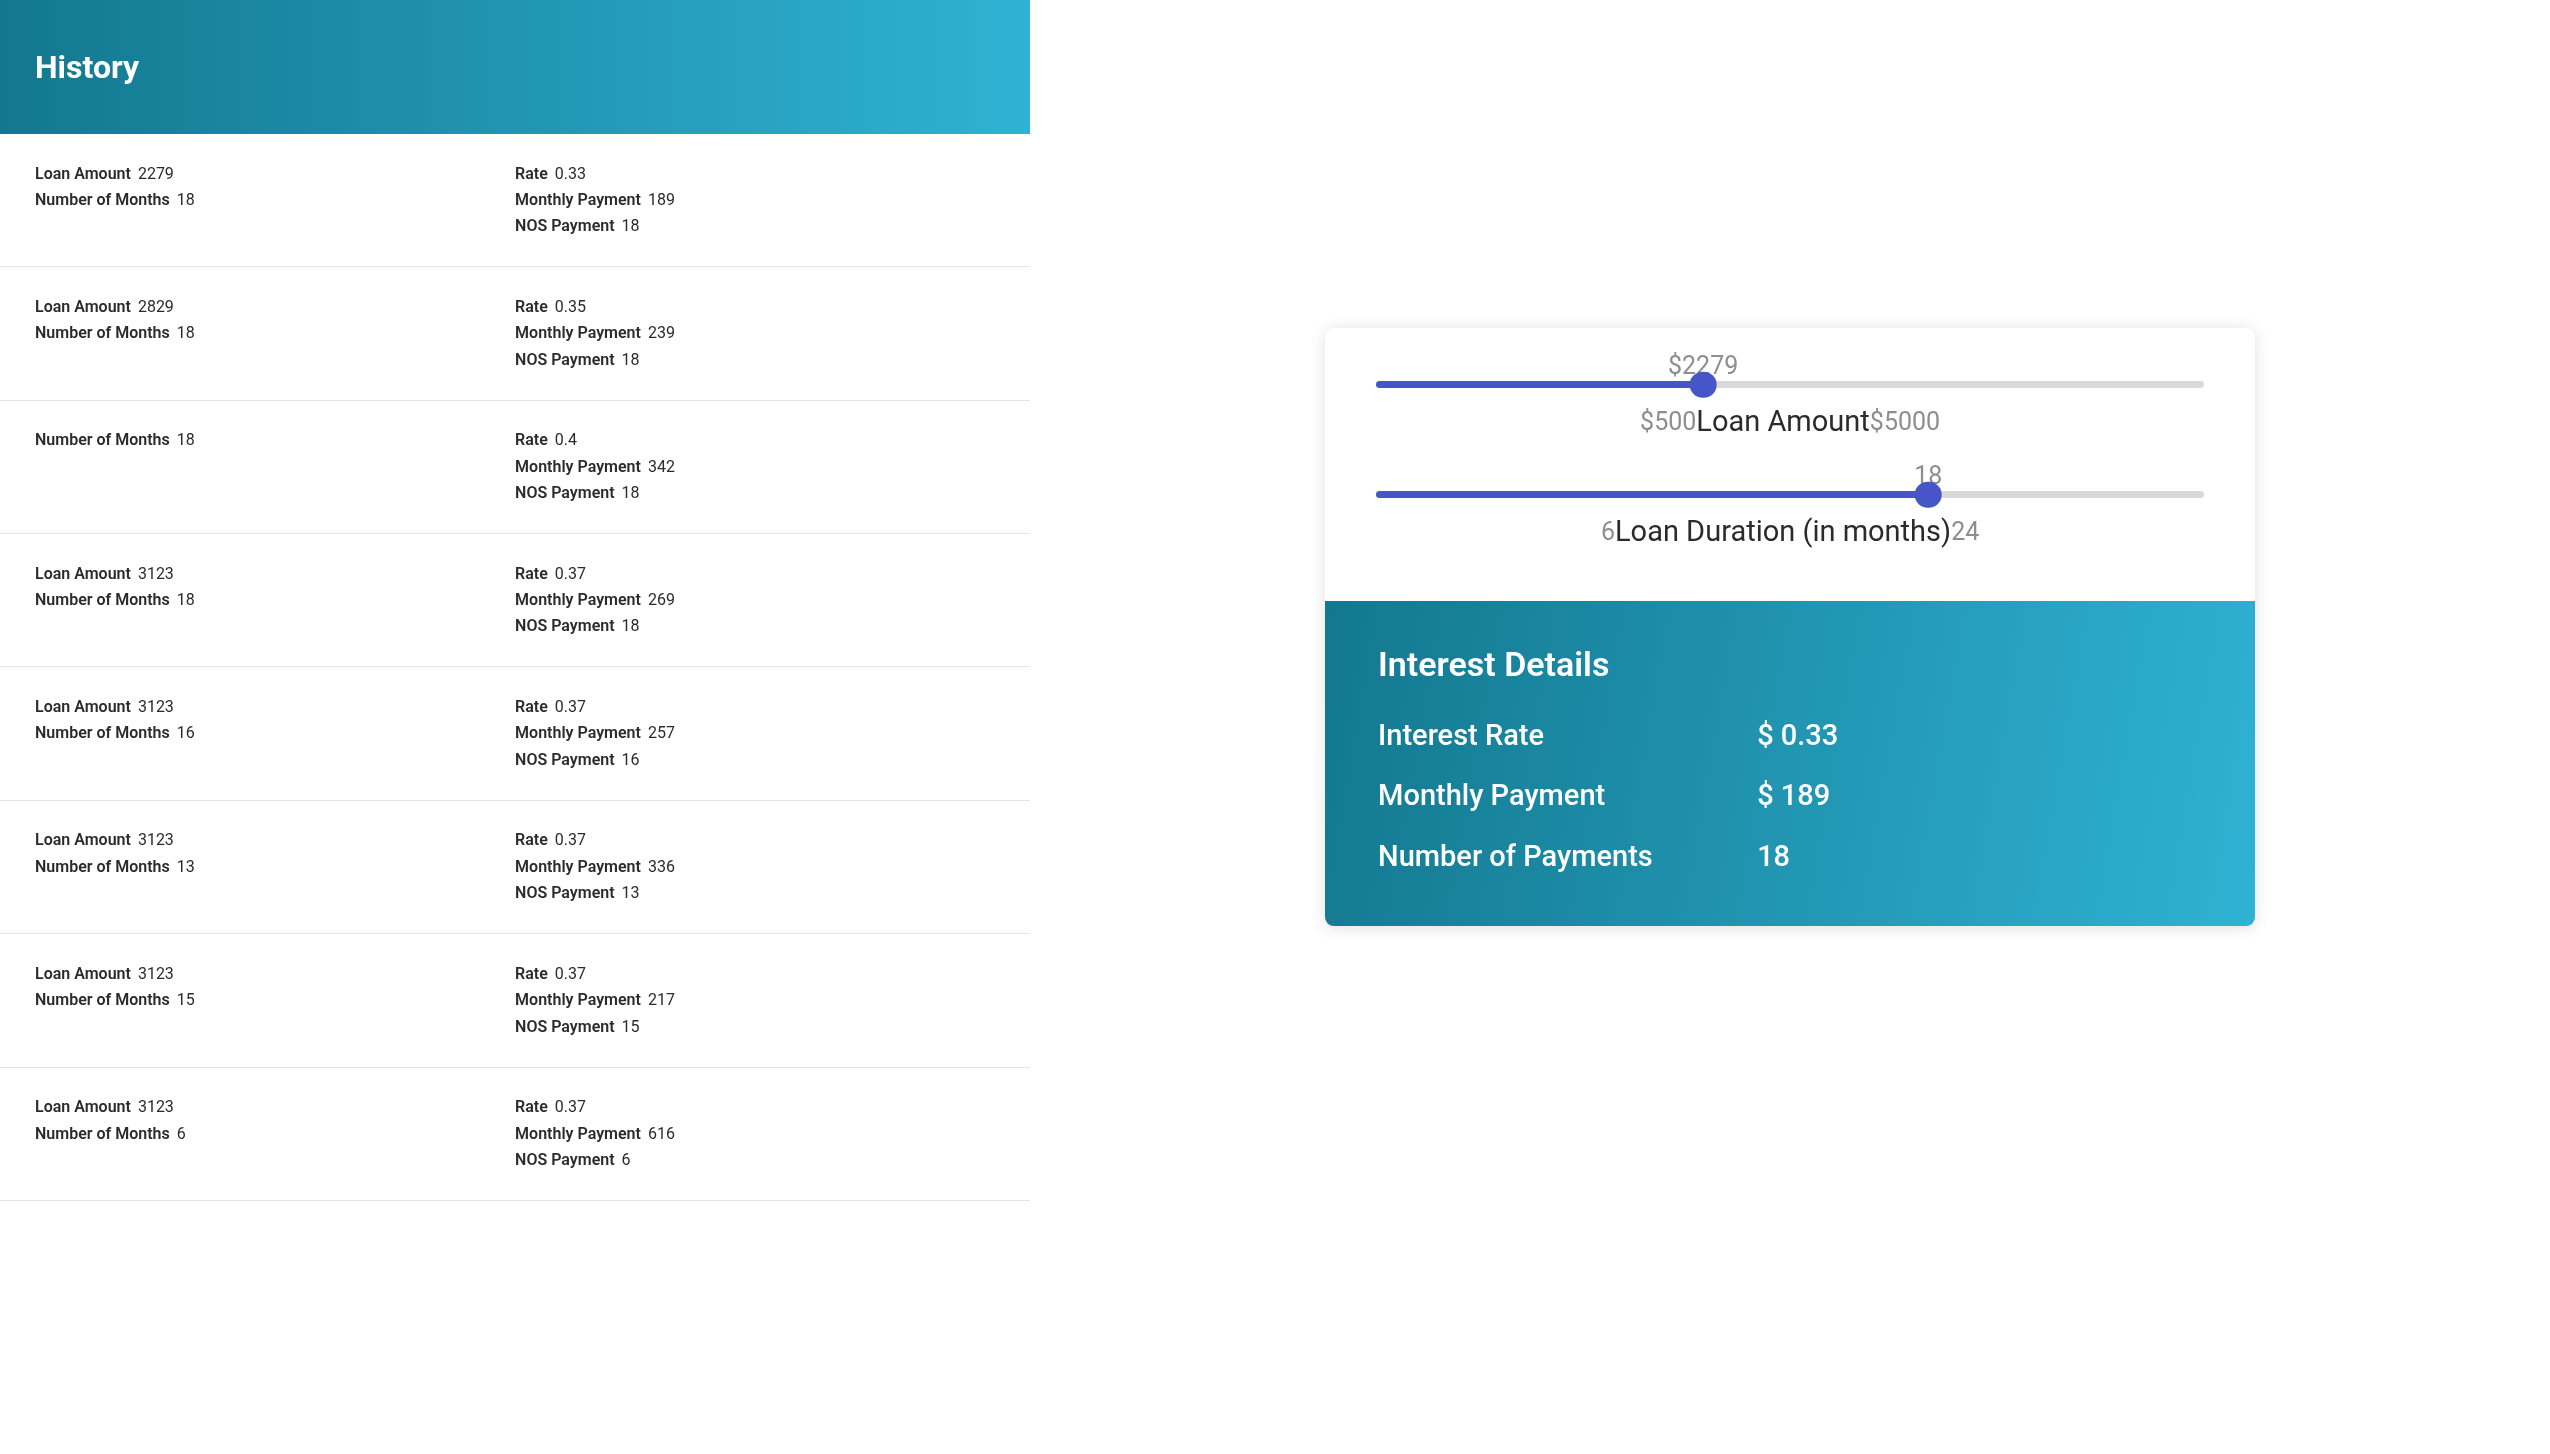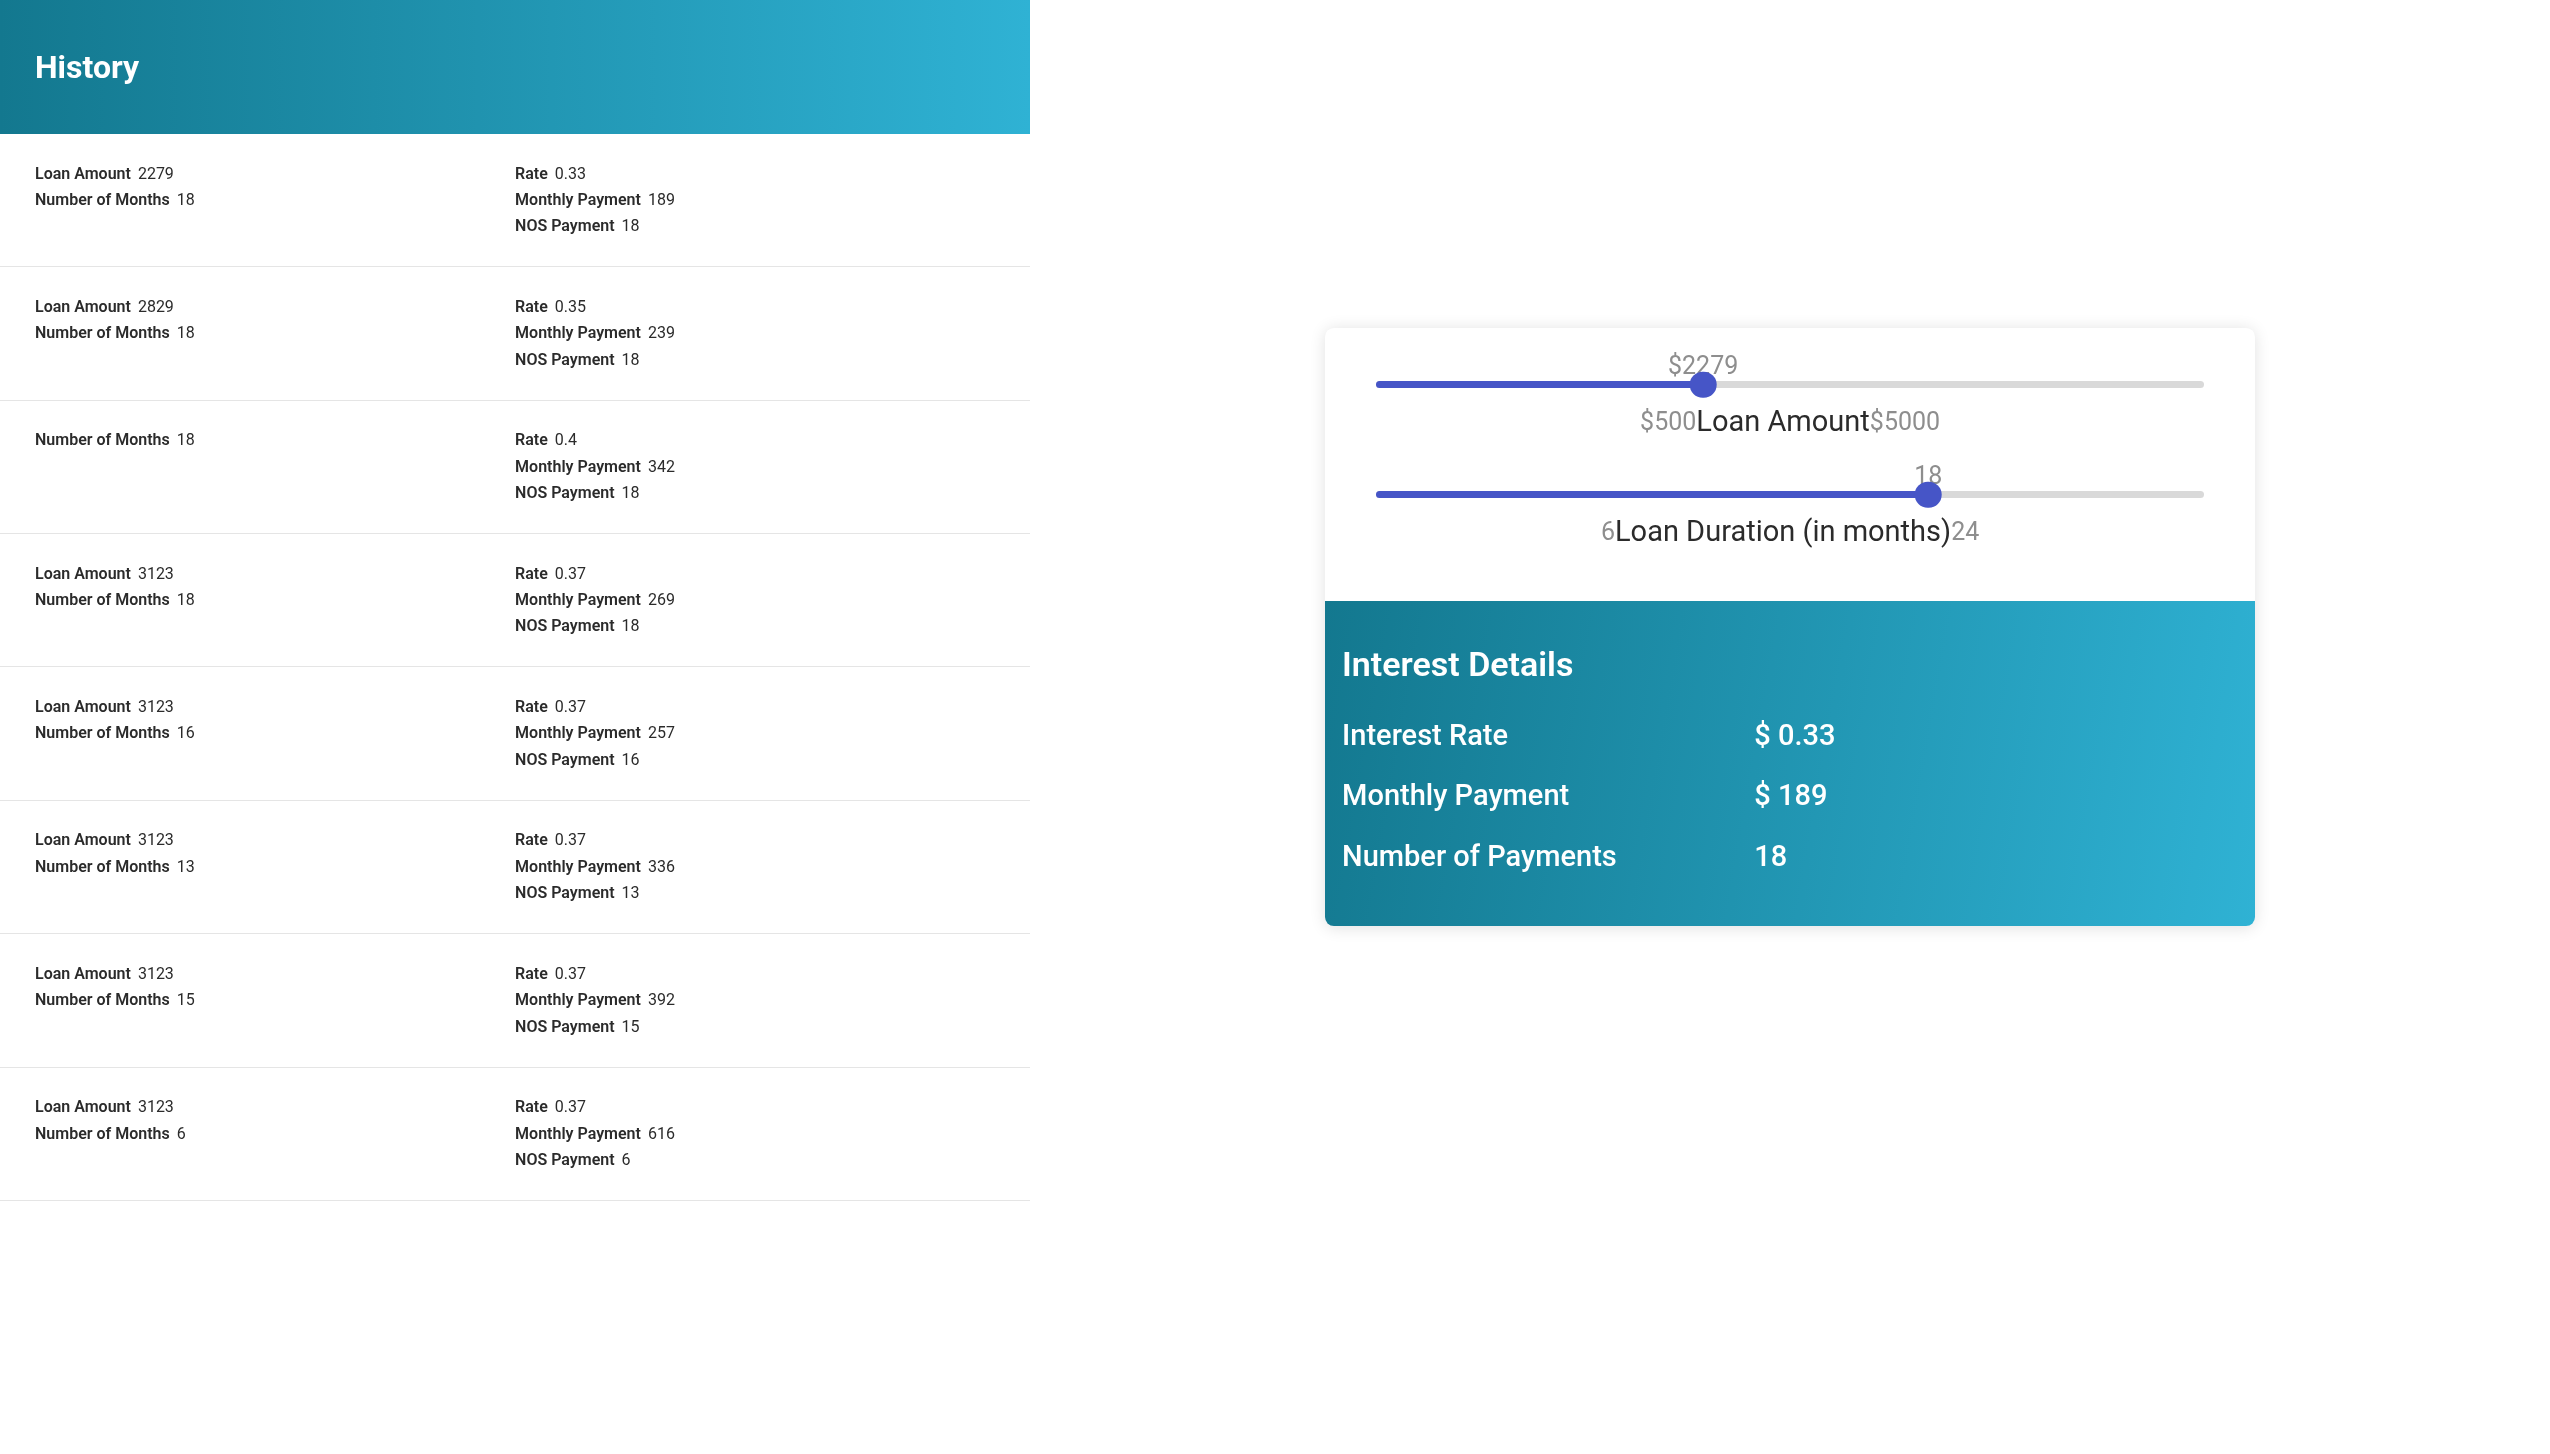--- a/index.html
+++ b/index.html
@@ -103,21 +103,21 @@
       color: #8e8e8e;
     }
     .slider-title {
       font-size: 29px;
       color: #2b2b2b;
       font-weight: 400;
     }
     .interest-panel {
       background: linear-gradient(100deg, #13788f 0%, #2fb2d4 100%);
       color: #fff;
-      padding: 43px 17px 53px;
+      padding: 43px 53px 53px;
     }
     .interest-title {
       font-size: 34px;
       font-weight: 600;
       margin-bottom: 34px;
     }
     .interest-row {
       display: flex;
       font-size: 29px;
       font-weight: 500;
@@ -198,21 +198,21 @@
       <div><span class="label">NOS Payment</span><span class="value">13</span></div>
     </div>
       </div>
       <div class="history-item">
     <div class="history-col">
       <div><span class="label">Loan Amount</span><span class="value">3123</span></div>
       <div><span class="label">Number of Months</span><span class="value">15</span></div>
     </div>
     <div class="history-col">
       <div><span class="label">Rate</span><span class="value">0.37</span></div>
-      <div><span class="label">Monthly Payment</span><span class="value">392</span></div>
+      <div><span class="label">Monthly Payment</span><span class="value">217</span></div>
       <div><span class="label">NOS Payment</span><span class="value">15</span></div>
     </div>
       </div>
       <div class="history-item">
     <div class="history-col">
       <div><span class="label">Loan Amount</span><span class="value">3123</span></div>
       <div><span class="label">Number of Months</span><span class="value">6</span></div>
     </div>
     <div class="history-col">
       <div><span class="label">Rate</span><span class="value">0.37</span></div>

